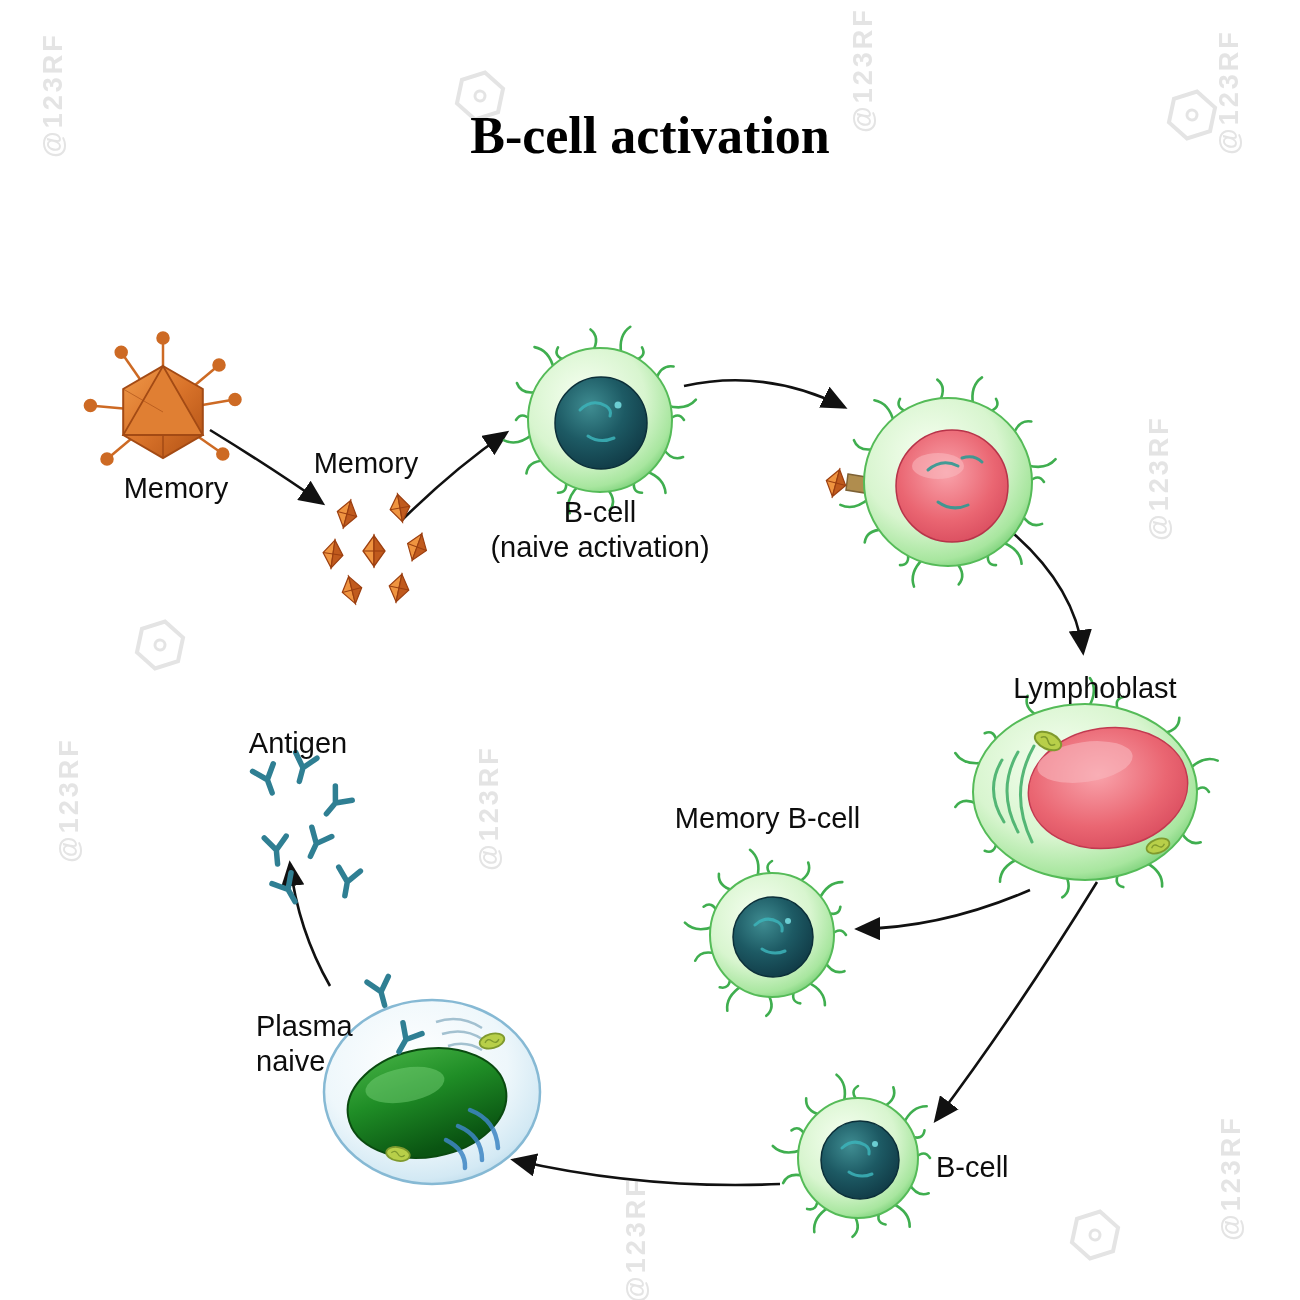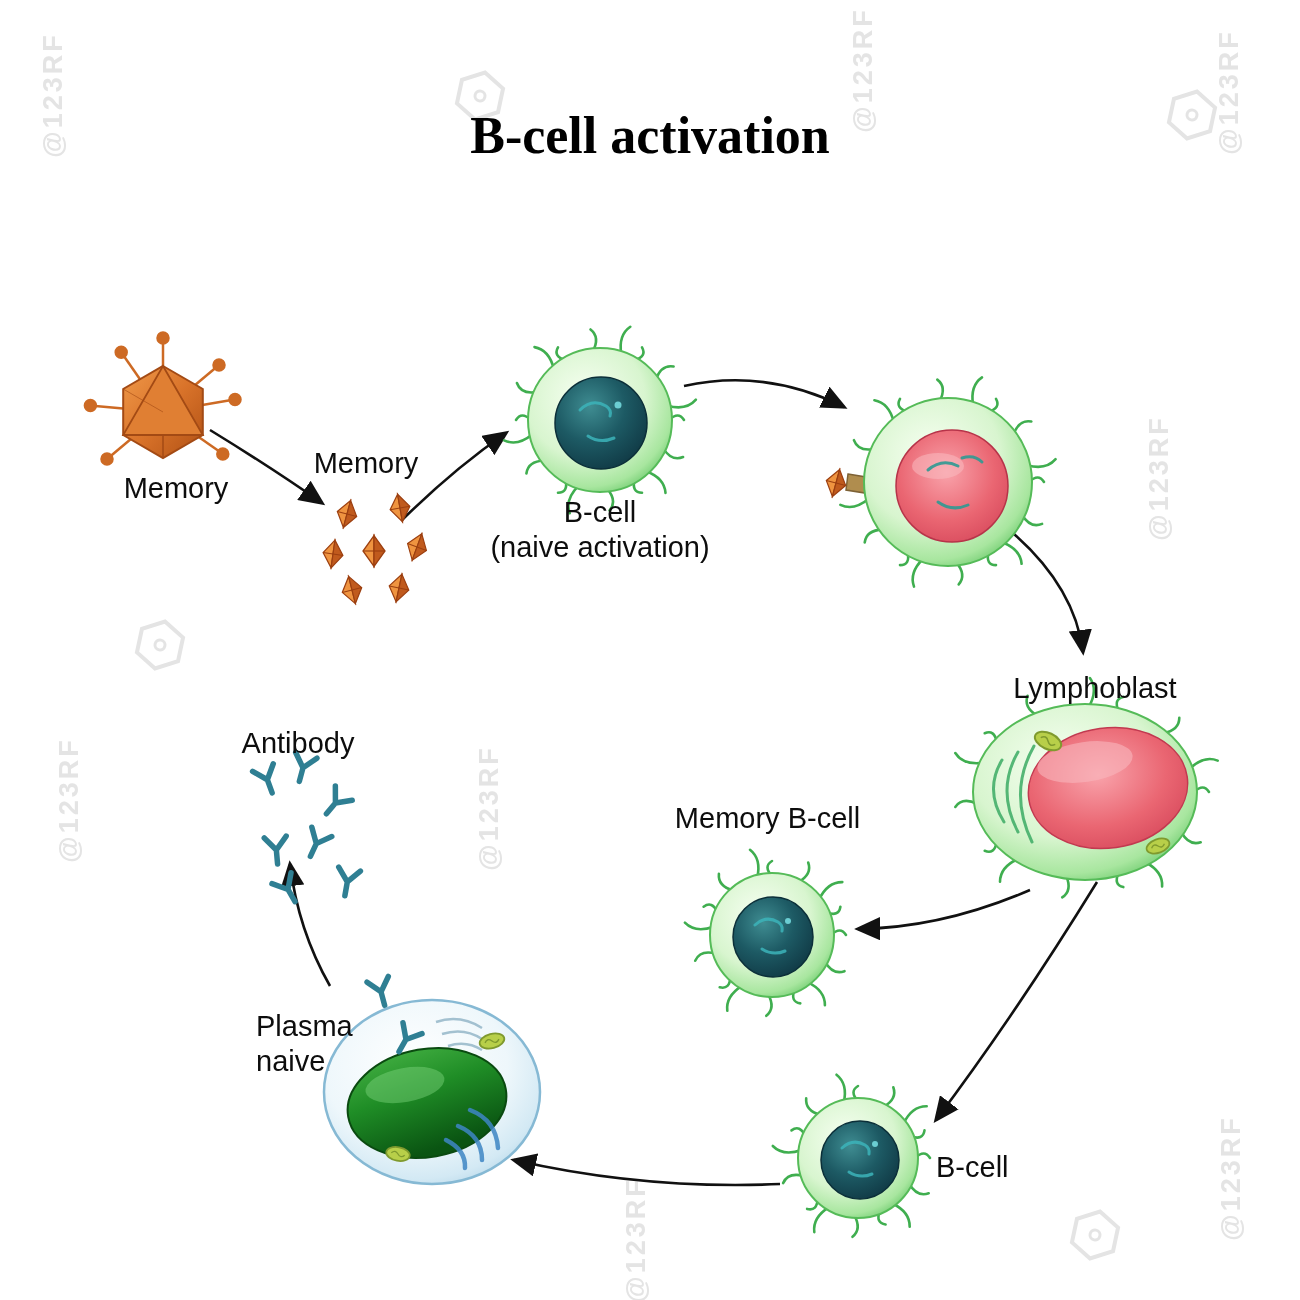--- a/index.html
+++ b/index.html
@@ -329,15 +329,15 @@
 
 <div class="label center" style="left:650px;top:801px;width:235px">Memory B-cell</div>
 
 <div class="label left" style="left:936px;top:1150px;width:130px">B-cell</div>
 
 <div class="label left" style="left:256px;top:1009px;width:140px">
   <div>Plasma</div>
   <div>naive</div>
 </div>
 
-<div class="label center" style="left:228px;top:726px;width:140px">Antibody</div>
+<div class="label center" style="left:228px;top:726px;width:140px">Antigen</div>
 
 </div>
 
 </body></html>

